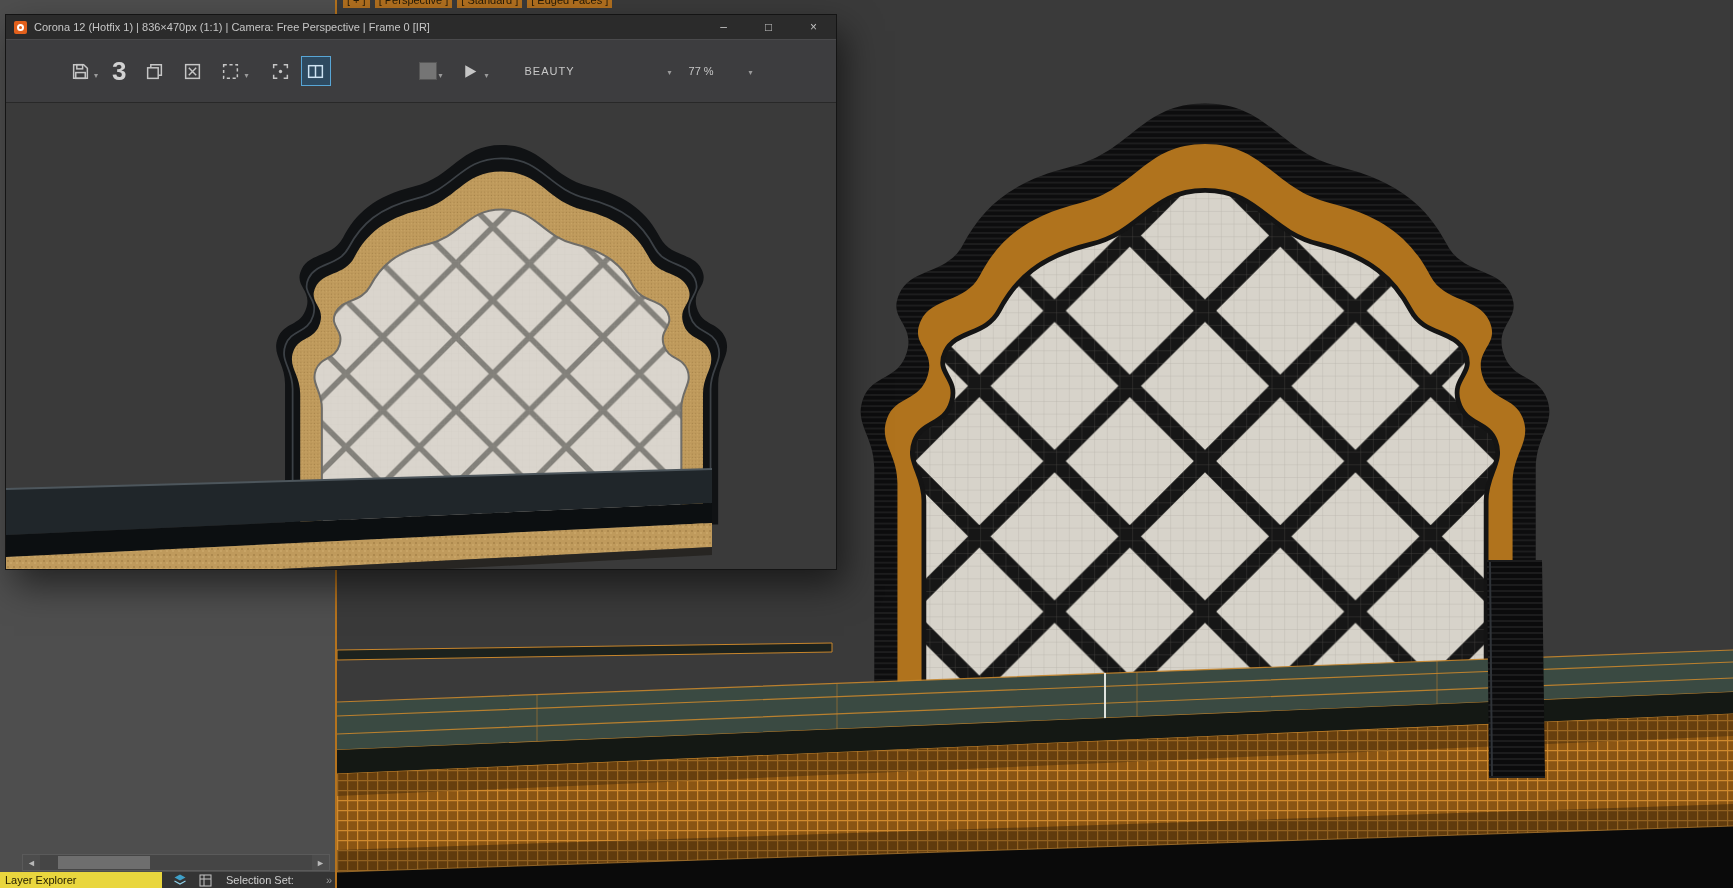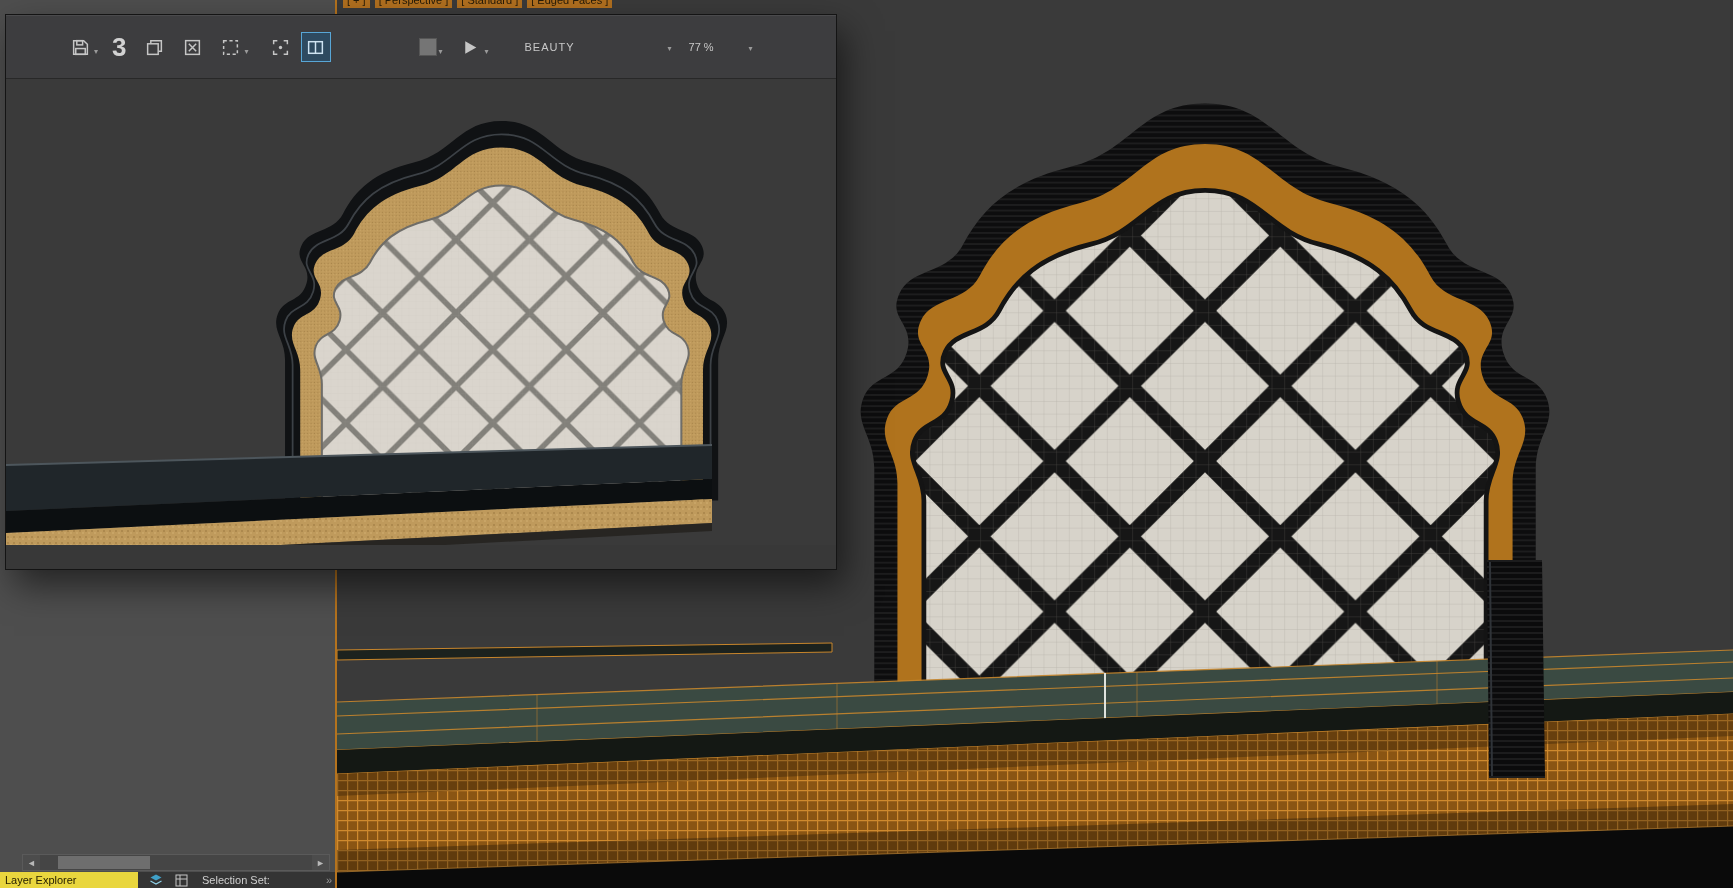--- a/index.html
+++ b/index.html
@@ -11,21 +11,21 @@
   .left-panel{position:absolute;left:0;top:0;width:337px;height:888px;
               background:#4e4e4e;border-right:2px solid #b5731e;}
   .hscroll{position:absolute;left:22px;right:5px;bottom:17px;height:17px;
            display:flex;background:#454545;border:1px solid #5a5a5a;}
   .scroll-btn{width:17px;background:#4c4c4c;color:#b8b8b8;font-size:9px;
               display:flex;align-items:center;justify-content:center;cursor:pointer;}
   .scroll-track{flex:1;position:relative;background:#454545;}
   .scroll-thumb{position:absolute;left:18px;top:1px;bottom:1px;width:92px;background:#6e6e6e;}
   .panel-status{position:absolute;left:0;right:0;bottom:0;height:16px;background:#343434;
                 display:flex;align-items:center;overflow:hidden;}
-  .tab-yellow{width:138px;height:16px;background:#e9d63e;color:#262000;font-size:11px;
+  .tab-yellow{width:162px;height:16px;background:#e9d63e;color:#262000;font-size:11px;
               line-height:17px;padding-left:5px;white-space:nowrap;overflow:hidden;}
   .mini-icon{width:14px;height:14px;margin-left:11px;display:flex;align-items:center;justify-content:center;}
   .sel-set{color:#cfcfcf;font-size:11px;margin-left:14px;white-space:nowrap;}
   .overflow{color:#9a9a9a;font-size:11px;margin-left:auto;margin-right:3px;}
 
   
   .right-viewport{position:absolute;left:337px;top:0;width:1396px;height:888px;
                   background:#3a3a3a;overflow:hidden;}
   .scene-svg{position:absolute;left:0;top:0;}
   .vp-labels{position:absolute;top:-7px;left:6px;display:flex;gap:5px;z-index:3;}
@@ -151,20 +151,27 @@
           <path d="M1,5 H12 M5,1 V12" stroke="#c6c6c6" fill="none"></path>
         </svg>
       </span>
       <span class="sel-set">Selection Set:</span>
       <span class="overflow">»</span>
     </div>
   </div>
 
   <div class="corona-window">
 
+    <div class="titlebar">
+      <span class="app-icon"></span>
+      <span class="title-text">Corona 12 (Hotfix 1) | 836×470px (1:1) | Camera: Free Perspective | Frame 0 [IR]</span>
+      <span class="win-btn">–</span>
+      <span class="win-btn">□</span>
+      <span class="win-btn">×</span>
+    </div>
 
     <div class="toolbar">
       <span class="tb-icon">
         <svg width="19" height="19" viewBox="0 0 18 18">
           <path d="M2.5,2.5 H12 L15.5,6 V15.5 H2.5 Z" fill="none" stroke="#c6c6c6" stroke-width="1.4"></path>
           <rect x="5.5" y="2.5" width="5.5" height="4" fill="none" stroke="#c6c6c6" stroke-width="1.4"></rect>
           <rect x="4.5" y="10" width="9" height="5.5" fill="none" stroke="#c6c6c6" stroke-width="1.4"></rect>
         </svg>
       </span>
       <span class="caret">▾</span>

